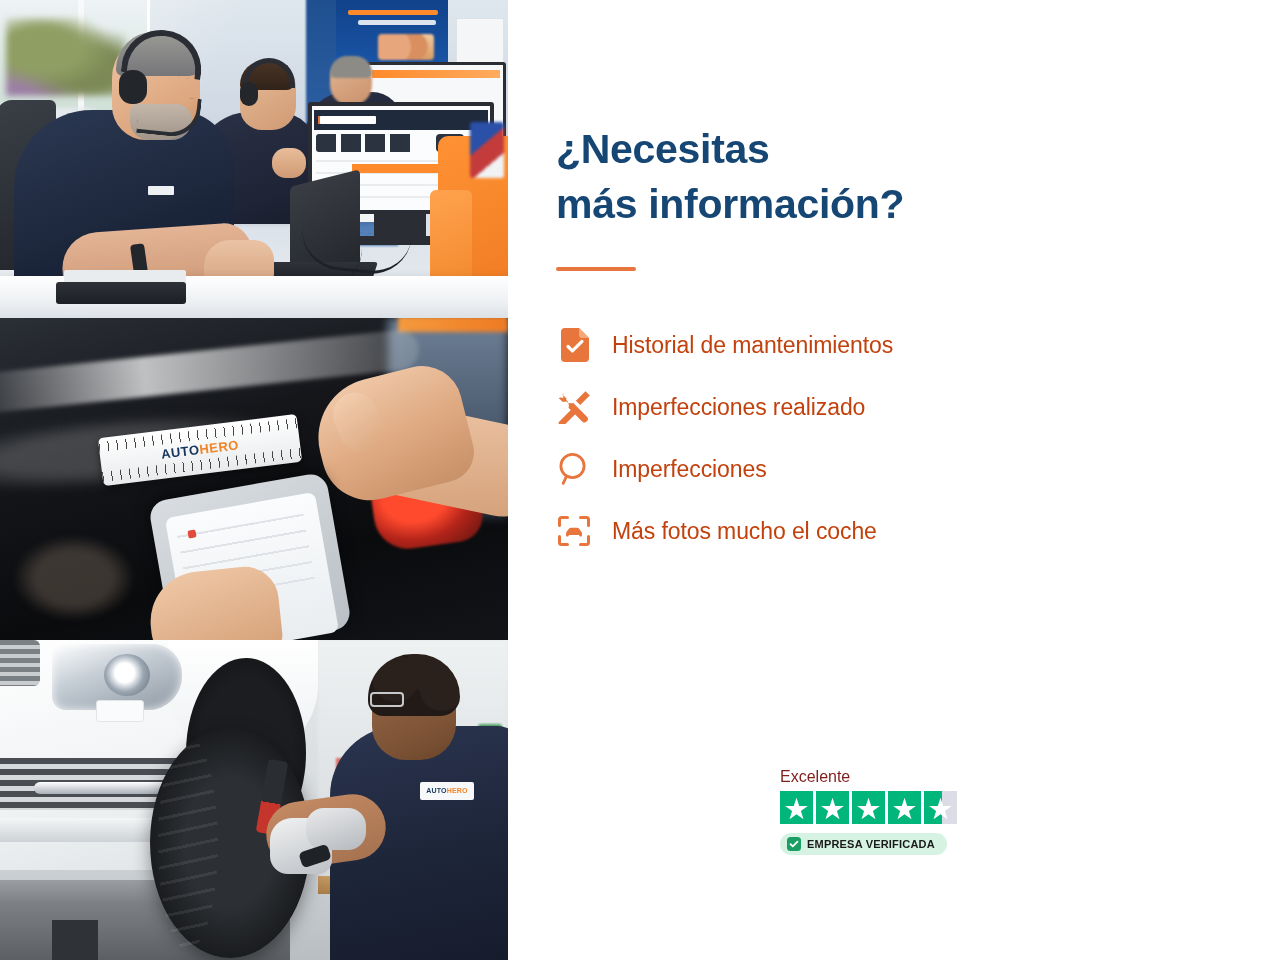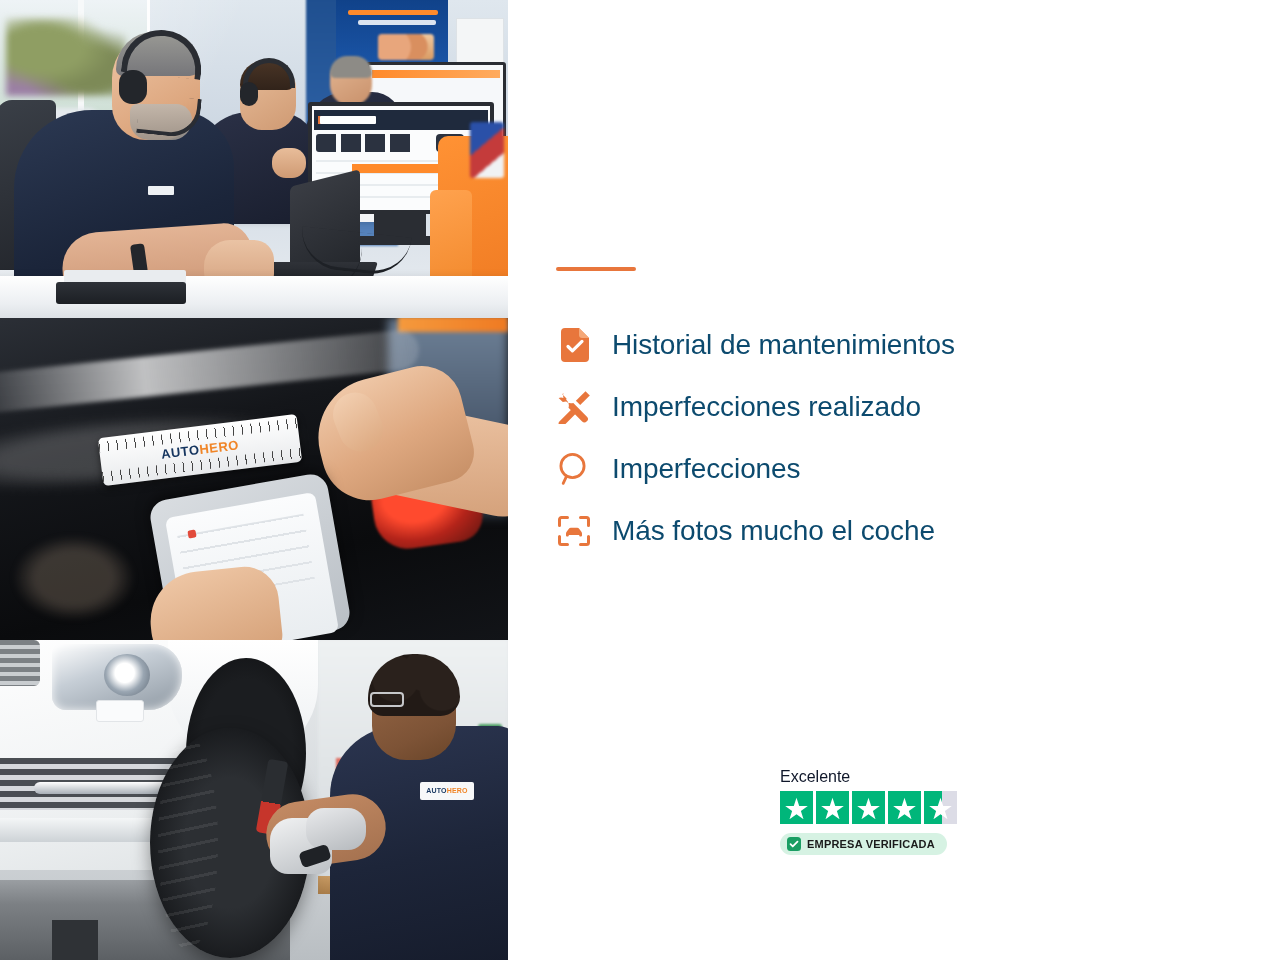--- a/index.html
+++ b/index.html
@@ -621,22 +621,22 @@
     width: 36px;
     height: 36px;
     flex: 0 0 36px;
     display: flex;
     align-items: center;
     justify-content: center;
     color: #e8763c;
   }
   .feature-icon svg { display: block; }
   .feature-label {
-    font-size: 28px;
-    color: #0c4a6e;
+    font-size: 23px;
+    color: #c2410c;
     font-weight: 400;
     letter-spacing: -0.1px;
   }
 
   .contact-text {
     position: absolute;
     left: 48px;
     top: 639px;
     width: 680px;
     font-size: 19px;
@@ -664,21 +664,21 @@
   .tp-logo-word {
     font-size: 38px;
     font-weight: 700;
     color: #191919;
     letter-spacing: -1.2px;
     font-family: "Liberation Sans", sans-serif;
   }
   .tp-right { display: flex; flex-direction: column; gap: 5px; }
   .tp-rating-label {
     font-size: 16px;
-    color: #0f172a;
+    color: #7f1d1d;
     font-family: "Liberation Sans", sans-serif;
   }
   .tp-stars { display: flex; gap: 3px; }
   .tp-star {
     width: 33px; height: 33px;
     background: #00b67a;
     display: flex; align-items: center; justify-content: center;
     position: relative; overflow: hidden;
   }
   .tp-star.partial { background: #dcdce6; }
@@ -843,20 +843,22 @@
       <div class="p3-badge"><span class="a">AUTO</span><span class="h">HERO</span></div>
       <div class="p3-glove"></div>
       <div class="p3-glove2"></div>
       <div class="p3-watch"></div>
     </div>
 
   </div>
 
   <div class="content">
 
+    <h1 class="headline">¿Necesitas
+más información?</h1>
 
     <div class="rule"></div>
 
     <ul class="features">
 
       <li class="feature">
         <span class="feature-icon">
           <svg width="30" height="34" viewBox="0 0 30 34" aria-hidden="true">
             <path d="M6 0h14l10 10v20a4 4 0 0 1-4 4H6a4 4 0 0 1-4-4V4a4 4 0 0 1 4-4z" fill="#e8763c"></path>
             <path d="M20 0l10 10h-7a3 3 0 0 1-3-3V0z" fill="#f5a878"></path>

